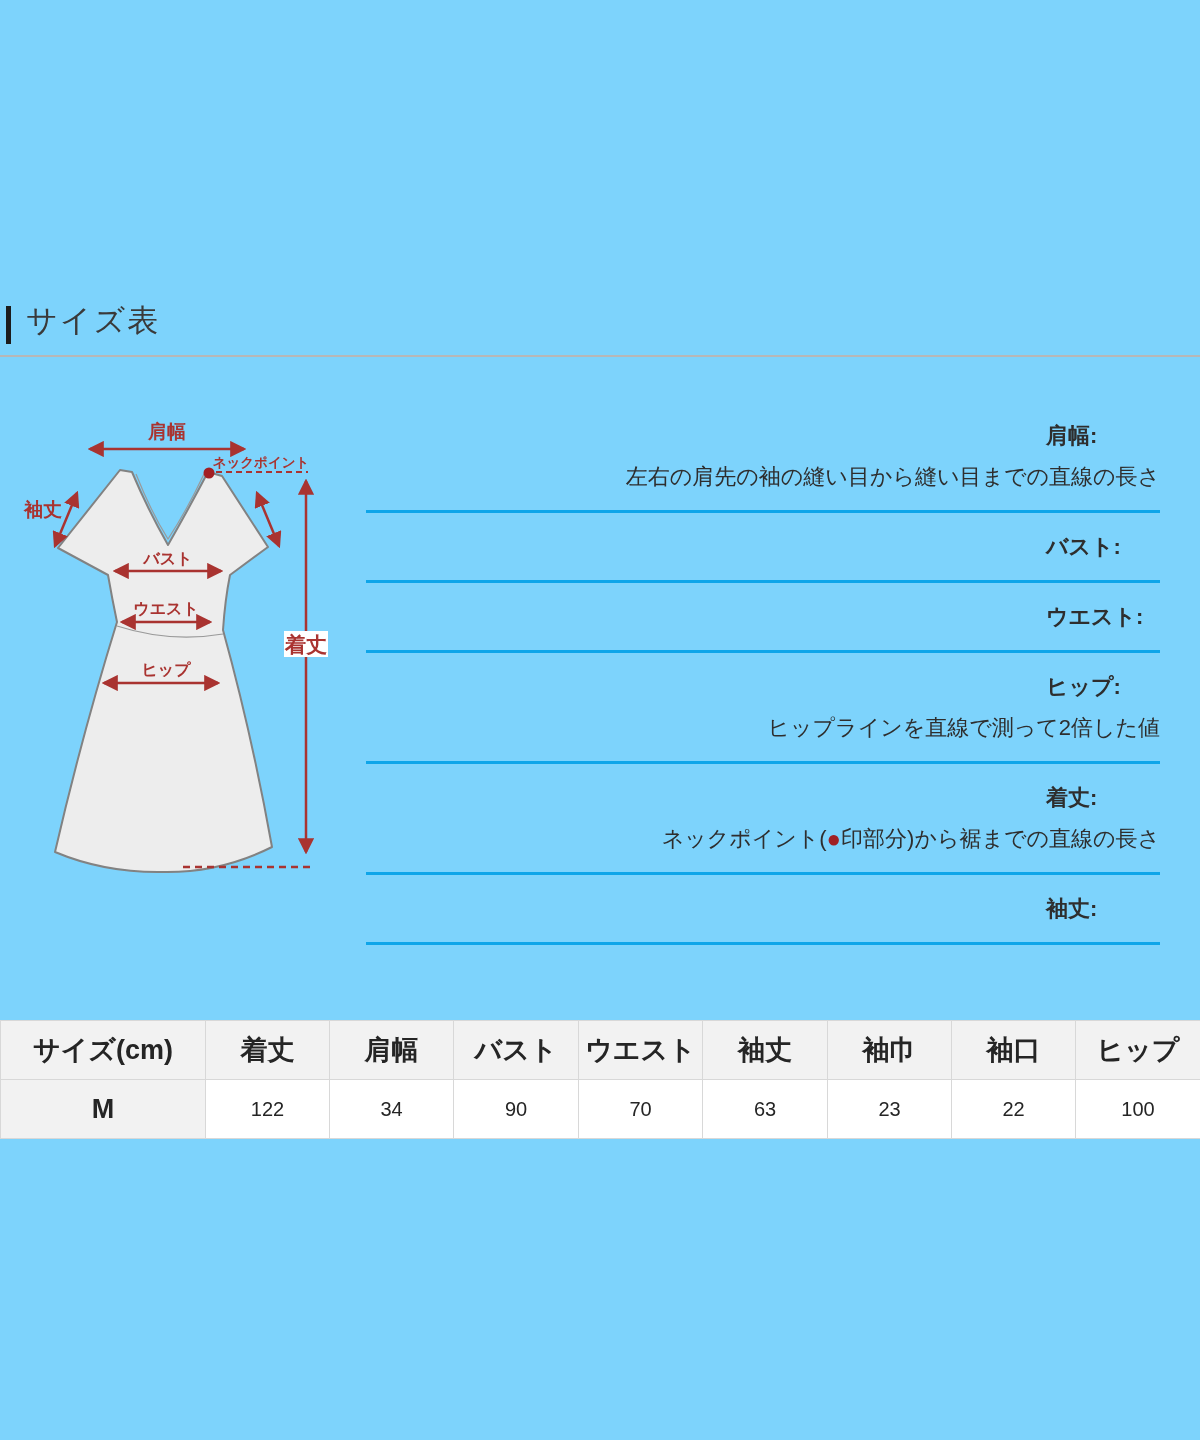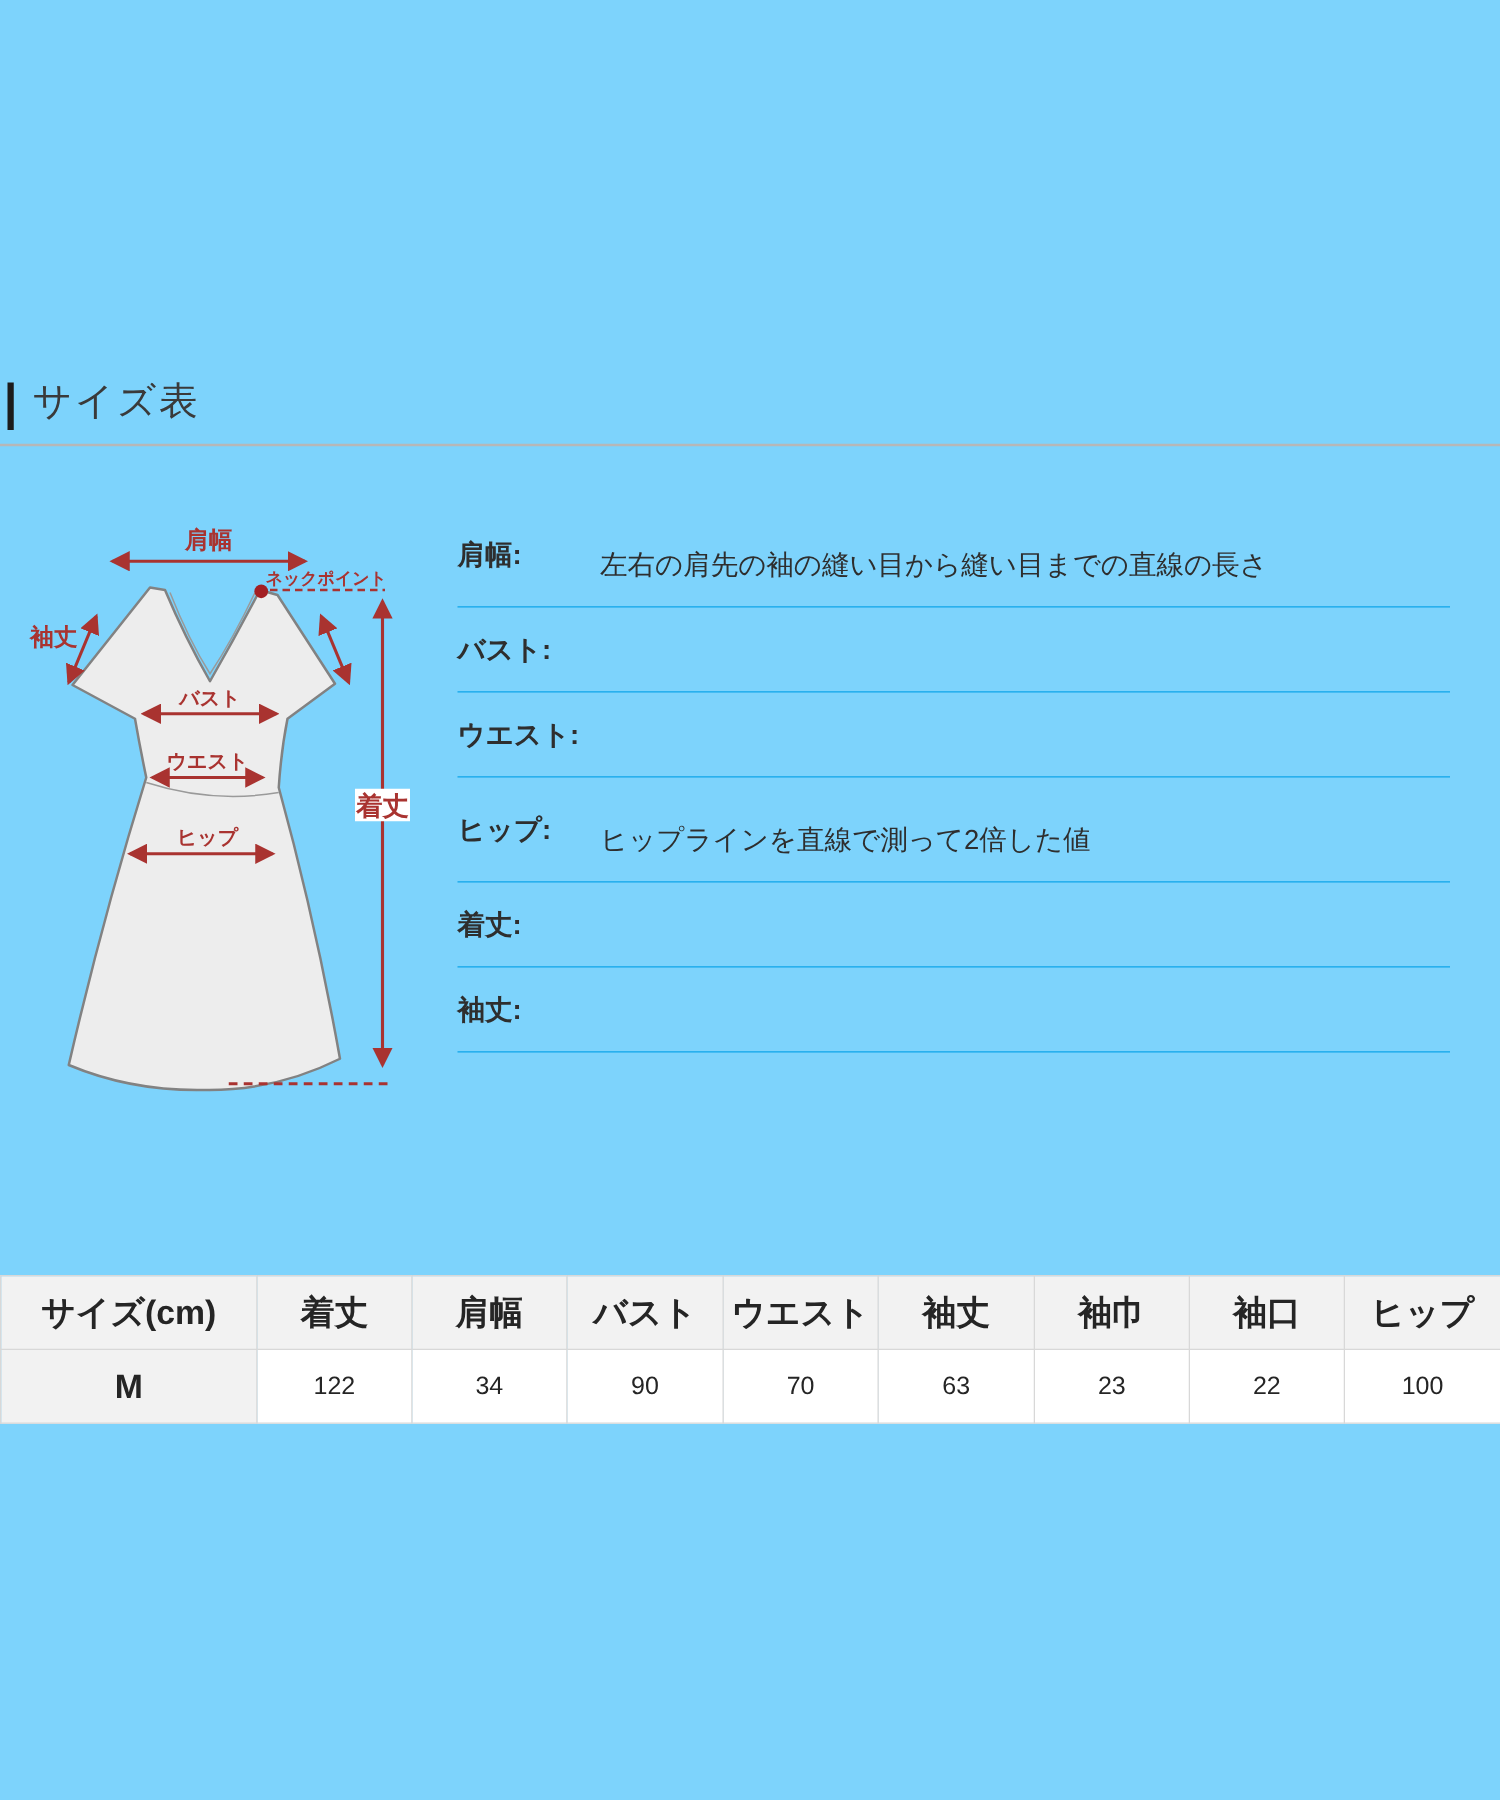--- a/index.html
+++ b/index.html
@@ -10,24 +10,24 @@
   
   .title-bar{position:absolute;left:6px;top:306px;width:5px;height:38px;background:#1c1c1c;}
   .section-title{position:absolute;left:26px;top:300px;font-size:31px;font-weight:500;color:#3a3a3a;letter-spacing:2px;}
   .title-divider{position:absolute;left:0;top:355px;width:1200px;height:0;border-top:2px solid #b7b7b7;}
   
   .diagram{position:absolute;left:20px;top:415px;width:340px;height:470px;}
   .diagram svg{display:block;}
   .ann-label{font-weight:bold;}
   
   .defs{position:absolute;left:366px;top:409px;width:794px;font-size:22px;line-height:41px;}
-  .def-row{display:flex;align-items:center;padding:13px 0;border-bottom:1px solid #0ea5e9;}
+  .def-row{display:flex;align-items:flex-end;padding:13px 0;border-bottom:3px solid #0ea5e9;flex-direction:column;}
   .def-row.first{padding-top:6px;}
   .def-term{width:114px;flex-shrink:0;font-weight:bold;color:#2e2e2e;}
-  .def-text{flex:1;color:#2e2e2e;margin-top:16px;}
+  .def-text{flex:1;color:#2e2e2e;}
   .def-text.narrow{max-width:600px;}
   .inline-dot{color:#a02024;font-size:24px;vertical-align:-1px;}
   
   .size-table{position:absolute;left:0;top:980px;width:1200px;border-collapse:collapse;table-layout:fixed;margin-top:40px;}
   .size-table th,.size-table td{
     border:1px solid #d8d8d8;text-align:center;vertical-align:middle;
     padding:0;height:58px;color:#252525;
   }
   .size-table th{background:#f2f2f2;font-size:27px;font-weight:bold;}
   .size-table td{background:#ffffff;font-size:20px;font-weight:normal;}
@@ -103,20 +103,21 @@
       <div class="def-term">ウエスト:</div>
       <div class="def-text narrow">
       </div>
     </div>
     <div class="def-row">
       <div class="def-term">ヒップ:</div>
       <div class="def-text">ヒップラインを直線で測って2倍した値</div>
     </div>
     <div class="def-row">
       <div class="def-term">着丈:</div>
+      <div class="def-text"><span>ネックポイント(</span><span class="inline-dot">●</span><span>印部分)から裾までの直線の長さ</span></div>
     </div>
     <div class="def-row">
       <div class="def-term">袖丈:</div>
     </div>
   </div>
 
   <table class="size-table">
     <colgroup>
       <col style="width:205px">
         <col style="width:124px">

